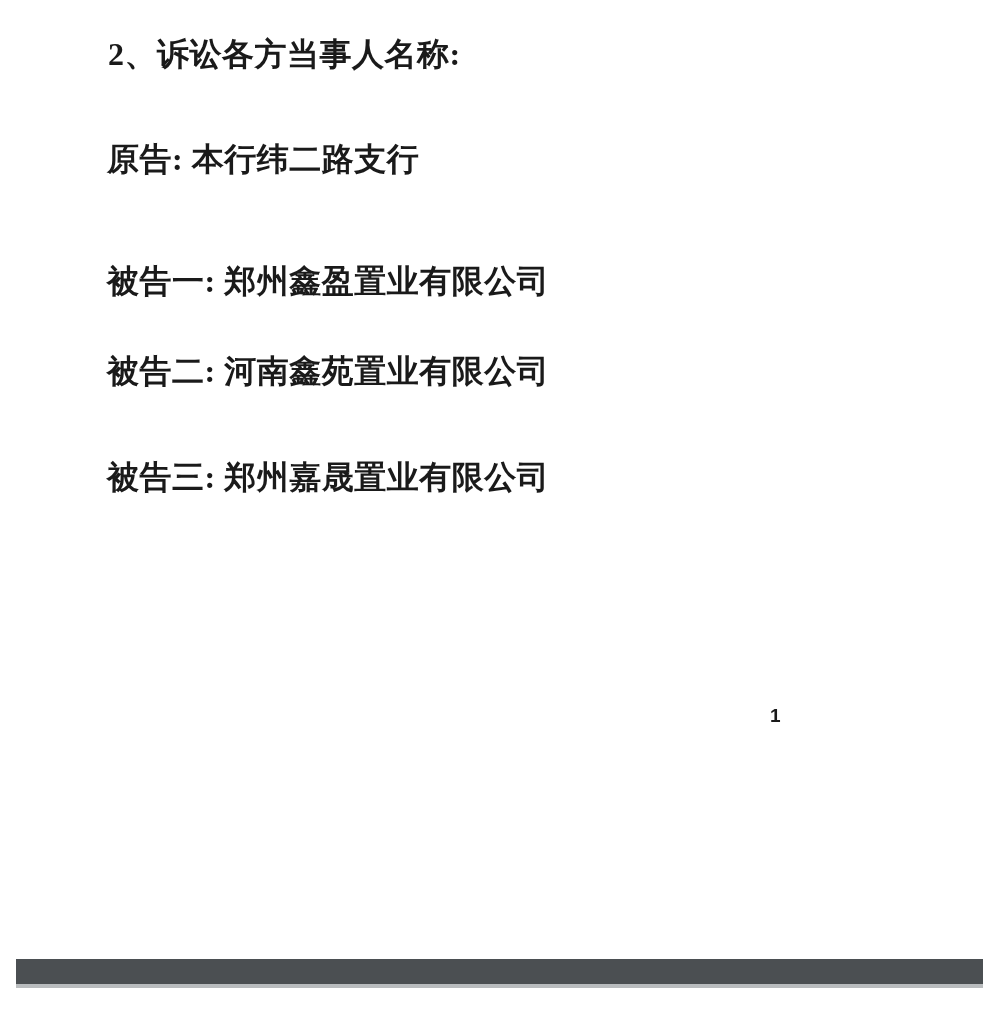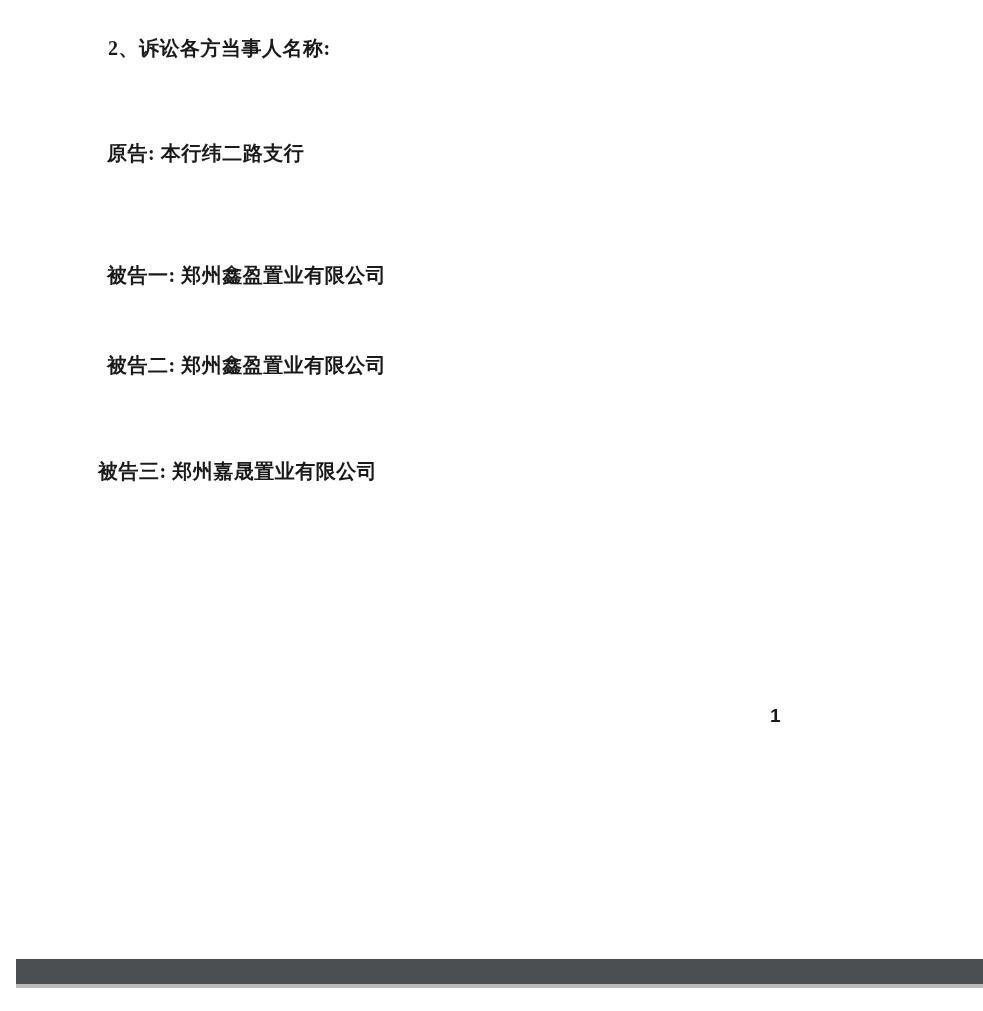--- a/index.html
+++ b/index.html
@@ -23,21 +23,21 @@
     background: #ffffff;
     box-sizing: border-box;
   }
   .doc-body {
     position: absolute;
     left: 0;
     top: 0;
     width: 983px;
   }
   .para {
-    font-size: 20px;
+    font-size: 32px;
     line-height: 1.0;
     color: #1a1a1a;
     font-weight: bold;
     white-space: pre;
     letter-spacing: 0.5px;
   }
   .p-heading {
     position: absolute;
     left: 108px;
     top: 38px;
@@ -53,21 +53,21 @@
     left: 107px;
     top: 265px;
   }
   .p-line-3 {
     position: absolute;
     left: 107px;
     top: 355px;
   }
   .p-line-4 {
     position: absolute;
-    left: 98px;
+    left: 107px;
     top: 461px;
   }
   .page-number {
     position: absolute;
     left: 770px;
     top: 705px;
     font-family: "Liberation Sans", "DejaVu Sans", sans-serif;
     font-size: 19px;
     font-weight: bold;
     color: #1a1a1a;
@@ -103,21 +103,21 @@
 <div class="page">
 
   <div class="doc-body">
 
     <div class="para p-heading">2、诉讼各方当事人名称:</div>
 
     <div class="para p-line-1">原告: 本行纬二路支行</div>
 
     <div class="para p-line-2">被告一: 郑州鑫盈置业有限公司</div>
 
-    <div class="para p-line-3">被告二: 郑州鑫盈置业有限公司</div>
+    <div class="para p-line-3">被告二: 河南鑫苑置业有限公司</div>
 
     <div class="para p-line-4">被告三: 郑州嘉晟置业有限公司</div>
 
     <div class="page-number">1</div>
 
   </div>
 
   <div class="bottom-bar"></div>
   <div class="bottom-bar-shadow"></div>
   <div class="bottom-gap"></div>

